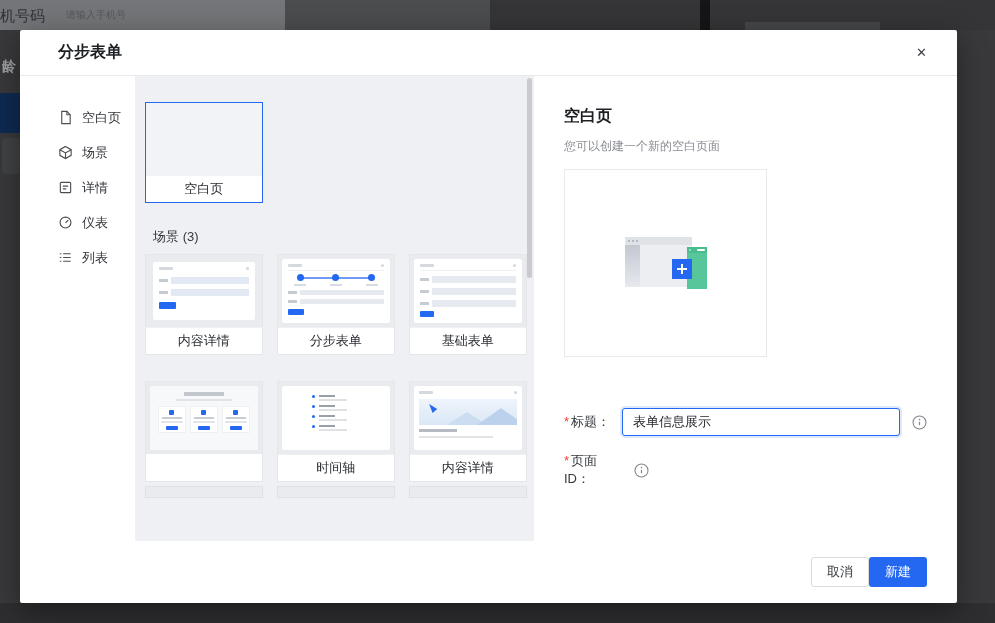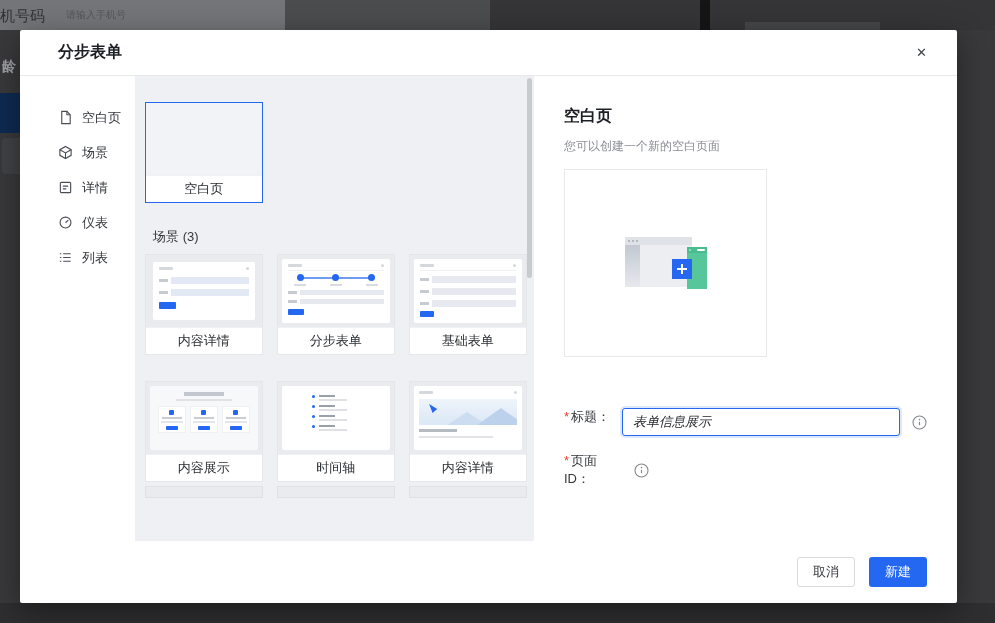--- a/index.html
+++ b/index.html
@@ -113,34 +113,34 @@
   .il-winbar i{width:2px;height:2px;background:#b4b8c0;display:block;}
   .il-side{position:absolute;left:0;top:8px;width:15px;height:42px;background:linear-gradient(#c3c8d1,#e6e9ee);}
   .il-green{position:absolute;right:0;top:10px;width:20px;height:42px;background:#57c69b;}
   .il-greenbar{height:6px;background:#49bd8d;display:flex;align-items:center;justify-content:space-between;padding:0 2px;}
   .il-greenbar .sq{width:2px;height:2px;background:#8fdcbd;display:block;}
   .il-greenbar .pl{width:8px;height:2px;background:#fff;border-radius:1px;display:block;}
   .il-blue{position:absolute;left:47px;top:22px;width:20px;height:20px;background:#2667f2;}
   .il-plus-h{position:absolute;left:5px;top:9px;width:10px;height:2px;background:#fff;display:block;}
   .il-plus-v{position:absolute;left:9px;top:5px;width:2px;height:10px;background:#fff;display:block;}
 
-  .field-row{display:flex;}
+  .field-row{display:flex;align-items:center;}
   .field-row.f1{margin-top:51px;}
   .field-row.f2{margin-top:16px;}
   .field-label{flex:0 0 58px;font-size:13px;color:#34373c;}
   .star{color:#f04134;margin-right:2px;}
   .field-input{width:278px;height:28px;border:1px solid #d9dbde;border-radius:3px;
     font-size:13px;color:#24262b;padding:0 10px;outline:none;
     font-family:"Liberation Sans","DejaVu Sans",sans-serif;}
-  .field-input.focused{border-color:#2468f2;box-shadow:0 0 0 2px rgba(36,104,242,.15);font-style:italic;}
+  .field-input.focused{border-color:#2468f2;box-shadow:0 0 0 2px rgba(36,104,242,.15);}
   .field-input.readonly{background:#f2f3f5;border-color:#f2f3f5;color:#5f636b;}
   .info-ico{margin-left:12px;display:flex;align-items:center;}
 
   .modal-footer{flex:0 0 62px;display:flex;align-items:center;justify-content:flex-end;
-    gap:14px;padding-right:30px;}
+    padding-right:30px;}
   .btn{height:30px;padding:0 15px;border-radius:3px;font-size:13px;display:flex;
     align-items:center;cursor:pointer;border:1px solid transparent;}
   .btn-cancel{border-color:#d9dbde;background:#fff;color:#34373c;}
   .btn-primary{background:#2468f2;color:#fff;}
 </style>
 </head>
 <body>
 
 <div>
   <div class="bd-top">
@@ -324,21 +324,20 @@
                 <div class="c-col">
                       <i class="c-dot"></i>
                       <i class="c-l1"></i>
                       <i class="c-l2"></i>
                       <i class="c-btn"></i>
                     </div>
               </div>
             </div>
               </div>
           </div>
-          <div class="card-label">内容展示</div>
         </div>
         <div class="card">
           <div class="card-prev">
             <div class="mk mk-tight">
                 <div class="mkw" style="padding-top:5px;">
               <div class="t-item">
                     <i class="t-dot"></i>
                     <span class="t-lines">
                       <i class="t-l1"></i>
                       <i class="t-l2"></i>

